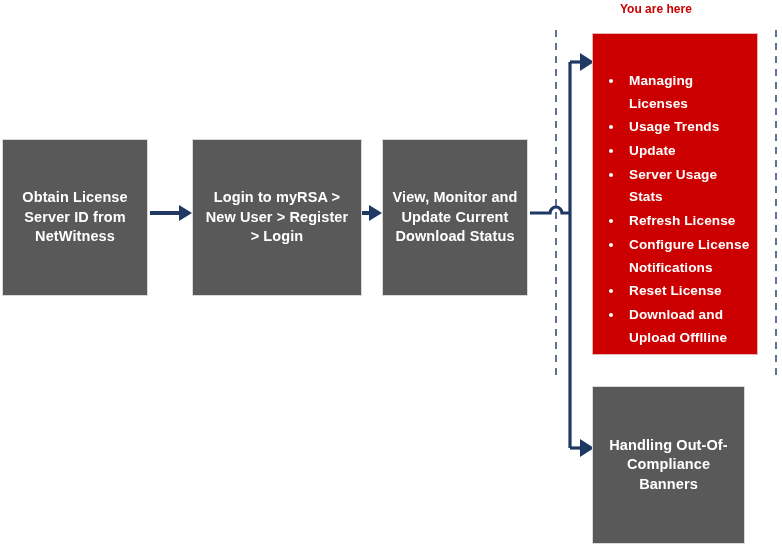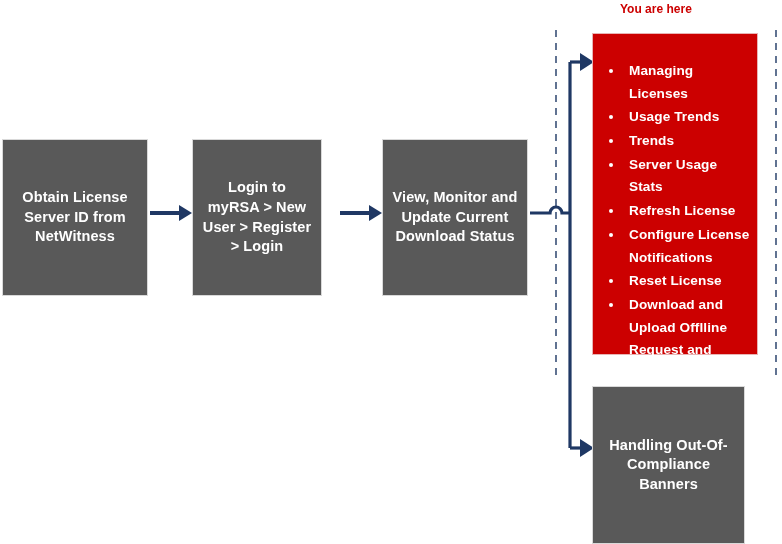--- a/index.html
+++ b/index.html
@@ -49,40 +49,40 @@
     padding: 0 8px;
     font-size: 14.5px;
   }
 
   
   #box-obtain-license-server-id {
     left: 2px;  top: 139px;  width: 146px;  height: 157px;
   }
   
   #box-login-myrsa {
-    left: 192px; top: 139px; width: 130px; height: 157px;
+    left: 192px; top: 139px; width: 170px; height: 157px;
   }
   
   #box-view-monitor-update {
     left: 382px; top: 139px; width: 146px; height: 157px;
   }
   
   #box-license-tasks {
     left: 592px; top: 33px; width: 166px; height: 322px;
   }
   
   #box-handling-banners {
     left: 592px; top: 386px; width: 153px; height: 158px;
   }
 
   
   .task-list {
     list-style: none;
     margin: 0;
-    padding: 26px 6px 0 14px;
+    padding: 36px 6px 0 14px;
     width: 100%;
   }
   .task-list li {
     position: relative;
     padding-left: 22px;
     margin-bottom: 1px;
     font-size: 13.6px;
     font-weight: bold;
     color: #ffffff;
     line-height: 1.67;
@@ -167,21 +167,21 @@
   </div>
 
   <div class="node gray" id="box-view-monitor-update">
     <span class="node-label">View, Monitor and Update Current Download Status</span>
   </div>
 
   <div class="node red" id="box-license-tasks">
     <ul class="task-list" id="task-list">
         <li><span class="dot"></span><span>Managing Licenses</span></li>
         <li><span class="dot"></span><span>Usage Trends</span></li>
-        <li><span class="dot"></span><span>Trends</span></li>
+        <li><span class="dot"></span><span>Update</span></li>
         <li><span class="dot"></span><span>Server Usage Stats</span></li>
         <li><span class="dot"></span><span>Refresh License</span></li>
         <li><span class="dot"></span><span>Configure License Notifications</span></li>
         <li><span class="dot"></span><span>Reset License</span></li>
         <li><span class="dot"></span><span>Download and Upload Offlline Request and Response</span></li>
       </ul>
   </div>
 
   <div class="node gray" id="box-handling-banners">
     <span class="node-label">Handling Out-Of-Compliance Banners</span>

